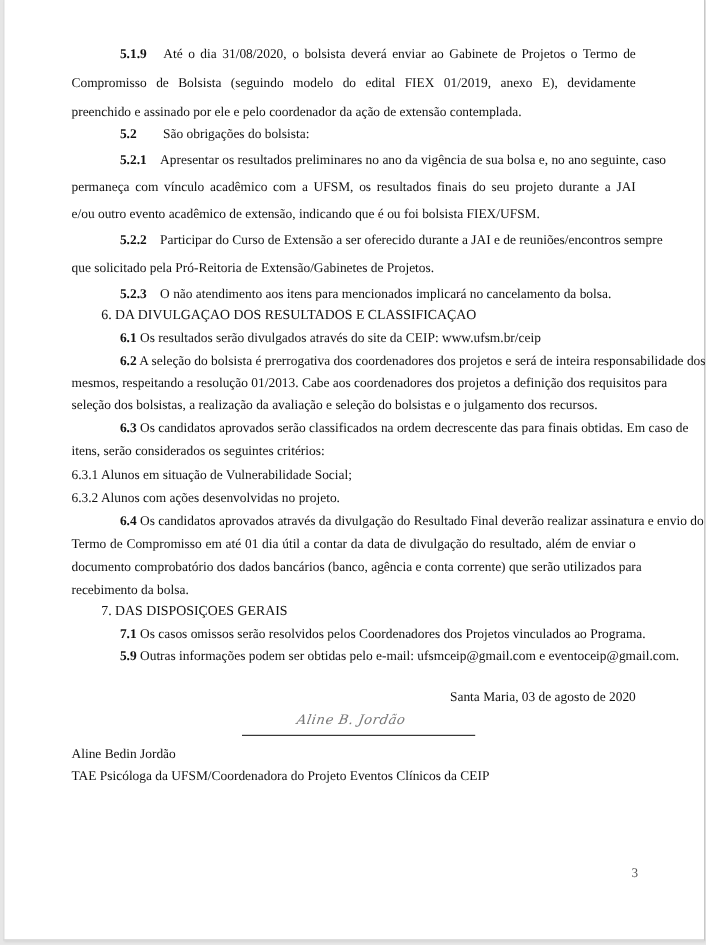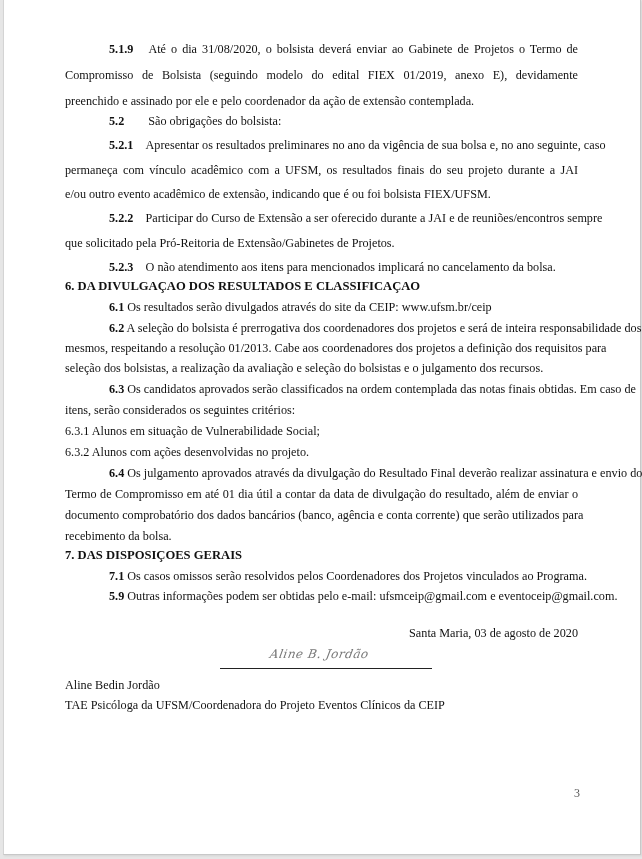--- a/index.html
+++ b/index.html
@@ -10,21 +10,21 @@
   .page {
     position:absolute; left:3px; top:0; width:636px; height:854px;
     background:#ffffff;
     border-left:1px solid #d4d4d4; border-right:1px solid #c8c8c8; border-bottom:1px solid #c8c8c8;
     box-shadow: 1px 1px 2px rgba(0,0,0,0.08);
   }
   .content { position:absolute; left:61px; top:42px; width:513px; font-size:12.2px; }
   .line { position:absolute; left:0; white-space:nowrap; line-height:14px; }
   .just { width:513px; text-align:justify; text-align-last:justify; }
   b { font-weight:bold;padding-left:44px; }
-  .h { font-weight:bold; font-size:12.6px; }
+  .h { font-weight:normal; font-size:12.6px;margin-left:27px; }
   .right { position:absolute; right:0; white-space:nowrap;margin-left:36px; }
   .center { position:absolute; left:0; width:513px; text-align:left; white-space:nowrap; }
   .sigline { position:absolute; left:155px; top:626px; width:212px; height:1px; background:#222; }
   .signature { position:absolute; left:205px; top:605px; font-family:"DejaVu Serif", serif; font-style:italic;
     font-size:12px; color:#777; letter-spacing:0.5px; transform:skewX(-10deg); }
   .pagenum { position:absolute; left:570px; top:786px; font-size:12px; color:#555; }
 </style>
 </head>
 <body>
 
@@ -47,26 +47,26 @@
     <div class="line" style="top:218px"><b>5.2.3</b>&nbsp;&nbsp;&nbsp;&nbsp;<span>O não atendimento aos itens para mencionados implicará no cancelamento da bolsa.</span></div>
 
     <div class="line h" style="top:237px">6. DA DIVULGAÇAO DOS RESULTADOS E CLASSIFICAÇAO</div>
 
     <div class="line" style="top:258px"><b>6.1</b> <span>Os resultados serão divulgados através do site da CEIP: www.ufsm.br/ceip</span></div>
 
     <div class="line just" style="top:279px"><b>6.2</b> <span>A seleção do bolsista é prerrogativa dos coordenadores dos projetos e será de inteira responsabilidade dos</span></div>
     <div class="line just" style="top:299px">mesmos, respeitando a resolução 01/2013. Cabe aos coordenadores dos projetos a definição dos requisitos para</div>
     <div class="line" style="top:319px">seleção dos bolsistas, a realização da avaliação e seleção do bolsistas e o  julgamento dos recursos.</div>
 
-    <div class="line just" style="top:340px"><b>6.3</b> <span>Os candidatos aprovados serão classificados na ordem contemplada das notas finais obtidas. Em caso de</span></div>
+    <div class="line just" style="top:340px"><b>6.3</b> <span>Os candidatos aprovados serão classificados na ordem decrescente das para finais obtidas. Em caso de</span></div>
     <div class="line" style="top:361px">itens, serão considerados os seguintes critérios:</div>
     <div class="line" style="top:382px">6.3.1 Alunos em situação de Vulnerabilidade Social;</div>
     <div class="line" style="top:403px">6.3.2 Alunos com ações desenvolvidas no projeto.</div>
 
-    <div class="line just" style="top:424px"><b>6.4</b> <span>Os julgamento aprovados através da divulgação do Resultado Final deverão realizar assinatura e envio do</span></div>
+    <div class="line just" style="top:424px"><b>6.4</b> <span>Os candidatos aprovados através da divulgação do Resultado Final deverão realizar assinatura e envio do</span></div>
     <div class="line just" style="top:445px">Termo de Compromisso em até 01 dia útil a contar da data de divulgação do resultado, além de enviar o</div>
     <div class="line just" style="top:466px">documento comprobatório dos dados bancários (banco, agência e conta corrente) que serão utilizados para</div>
     <div class="line" style="top:487px">recebimento da bolsa.</div>
 
     <div class="line h" style="top:506px">7. DAS DISPOSIÇOES GERAIS</div>
 
     <div class="line" style="top:527px"><b>7.1</b> <span>Os casos omissos serão resolvidos pelos Coordenadores dos Projetos vinculados ao Programa.</span></div>
     <div class="line" style="top:547px"><b>5.9</b> <span>Outras informações podem ser obtidas pelo e-mail: ufsmceip@gmail.com e eventoceip@gmail.com.</span></div>
 
     <div class="right" style="top:584px">Santa Maria, 03 de agosto de 2020</div>

